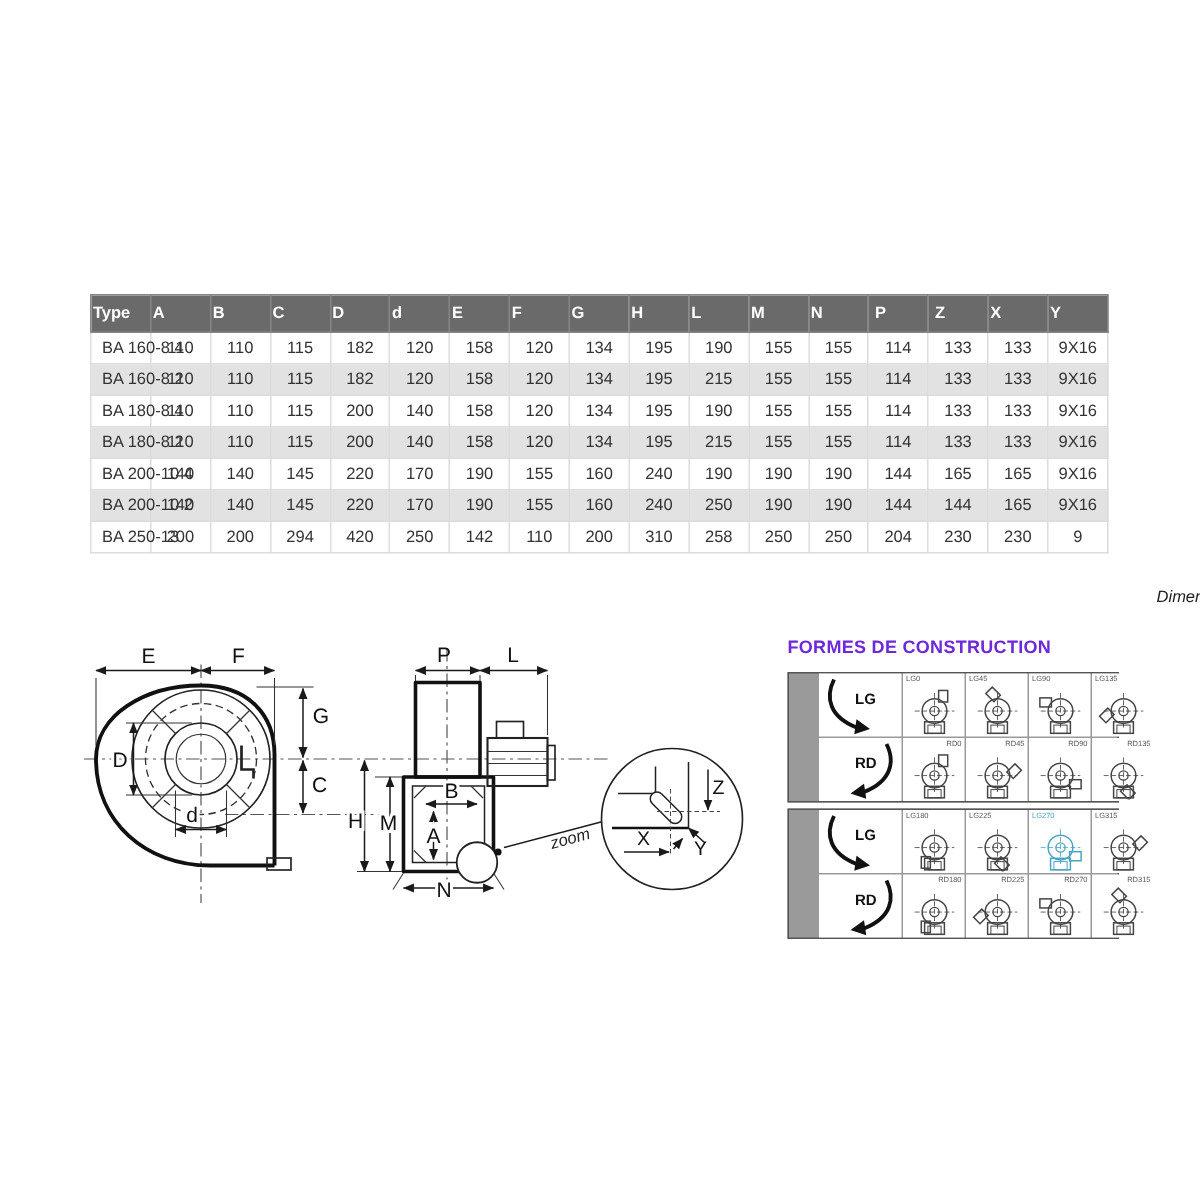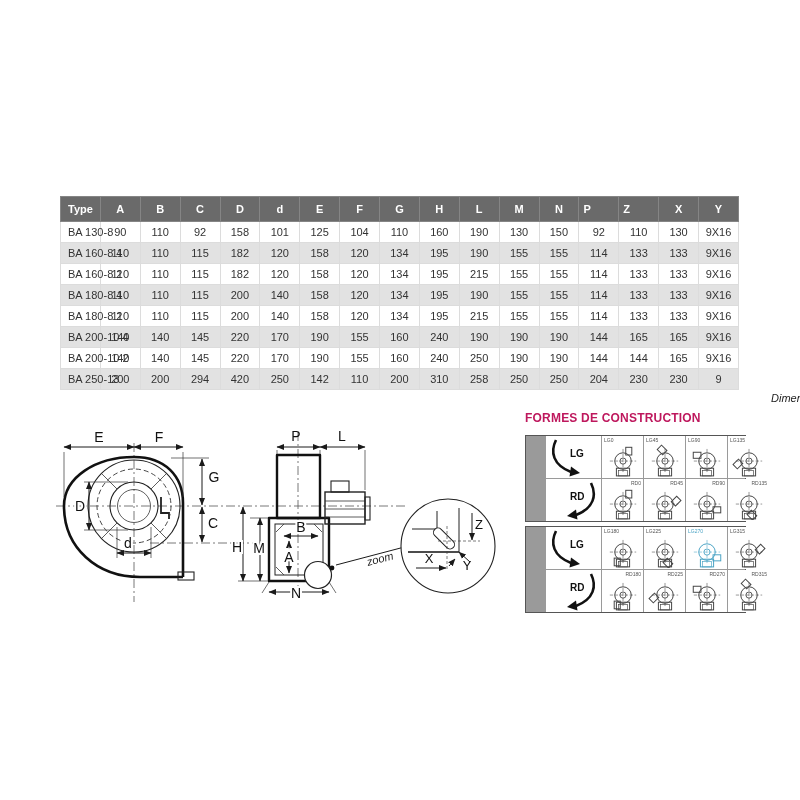--- a/index.html
+++ b/index.html
@@ -2,21 +2,21 @@
 <html><head>
 <meta charset="utf-8">
 <style>
   html,body{margin:0;padding:0;background:#fff;}
   body{width:800px;height:800px;position:relative;font-family:"Liberation Sans",sans-serif;overflow:hidden;}
 
   
   .dim-table{position:absolute;left:60px;top:196px;width:679px;border-collapse:collapse;
              table-layout:fixed;font-size:11px;color:#333;border:1px solid #c2c2c2;}
   .dim-table th{background:#6a6a6a;color:#fff;font-weight:bold;height:22px;font-size:11px;
-                border:1px solid #858585;text-align:center;}
+                border:1px solid #858585;text-align:left;}
   .dim-table th.al{text-align:left;padding-left:4px;}
   .dim-table td{height:18px;text-align:center;border:1px solid #dcdcdc;background:#fff;}
   .dim-table tr:nth-child(even) td{background:#e2e2e2;}
   .dim-table td.type{text-align:left;padding-left:7px;white-space:nowrap;}
 
   .dims-note{position:absolute;top:392px;left:60px;width:796px;text-align:right;
              font-size:11px;font-style:italic;color:#222;}
 
   
   .drawing{position:absolute;left:50px;top:425px;}
@@ -28,21 +28,21 @@
   .cl{stroke:#555;stroke-width:0.8;stroke-dasharray:9 3 2 3;}
   .dsh{stroke:#444;stroke-width:0.7;stroke-dasharray:3 2;}
   .dashc{stroke:#333;stroke-width:0.9;fill:none;stroke-dasharray:5 3;}
   .dlab{font-family:"Liberation Sans",sans-serif;font-size:14px;fill:#111;text-anchor:middle;}
   .dlab-sm{font-family:"Liberation Sans",sans-serif;font-size:13px;fill:#111;text-anchor:middle;}
   .halo{stroke:#fff;stroke-width:4px;paint-order:stroke;}
   .zoomtxt{font-family:"Liberation Sans",sans-serif;font-size:11px;font-style:italic;fill:#222;}
 
   
   .formes{position:absolute;left:525px;top:411px;width:222px;}
-  .formes-title{font-size:12px;font-weight:bold;color:#be185d;letter-spacing:0.2px;margin-bottom:10px;}
+  .formes-title{font-size:12px;font-weight:bold;color:#6d28d9;letter-spacing:0.2px;margin-bottom:10px;margin-top:13px;}
   .fgrid{display:grid;grid-template-columns:55px 41px 41px 41px 41px;grid-auto-rows:42px;
          gap:1px;background:#9a9a9a;border:1px solid #555;width:221px;box-sizing:border-box;padding-left:20px;}
   .fgrid + .fgrid{margin-top:4px;}
   .fcell{background:#fff;position:relative;}
   .rlabel{position:absolute;left:24px;top:12px;font-size:10px;font-weight:bold;color:#111;}
   .glabel{position:absolute;top:1px;font-size:5px;color:#555;line-height:6px;white-space:nowrap;}
   .glabel.lg{left:2px;} .glabel.rd{right:2px;}
   .gsvg{position:absolute;left:50%;bottom:1px;transform:translateX(-50%);color:#444;}
   .blue{color:#4aa3c4 !important;}
 </style>
@@ -78,39 +78,20 @@
         <th>L</th>
         <th>M</th>
         <th>N</th>
         <th class="al">P</th>
         <th class="al">Z</th>
         <th>X</th>
         <th>Y</th>
       </tr>
     </thead>
   <tbody>
-      <tr>
-        <td class="type">BA 130-8</td>
-        <td>90</td>
-        <td>110</td>
-        <td>92</td>
-        <td>158</td>
-        <td>101</td>
-        <td>125</td>
-        <td>104</td>
-        <td>110</td>
-        <td>160</td>
-        <td>190</td>
-        <td>130</td>
-        <td>150</td>
-        <td>92</td>
-        <td>110</td>
-        <td>130</td>
-        <td>9X16</td>
-      </tr>
       <tr>
         <td class="type">BA 160-8 4</td>
         <td>110</td>
         <td>110</td>
         <td>115</td>
         <td>182</td>
         <td>120</td>
         <td>158</td>
         <td>120</td>
         <td>134</td>

